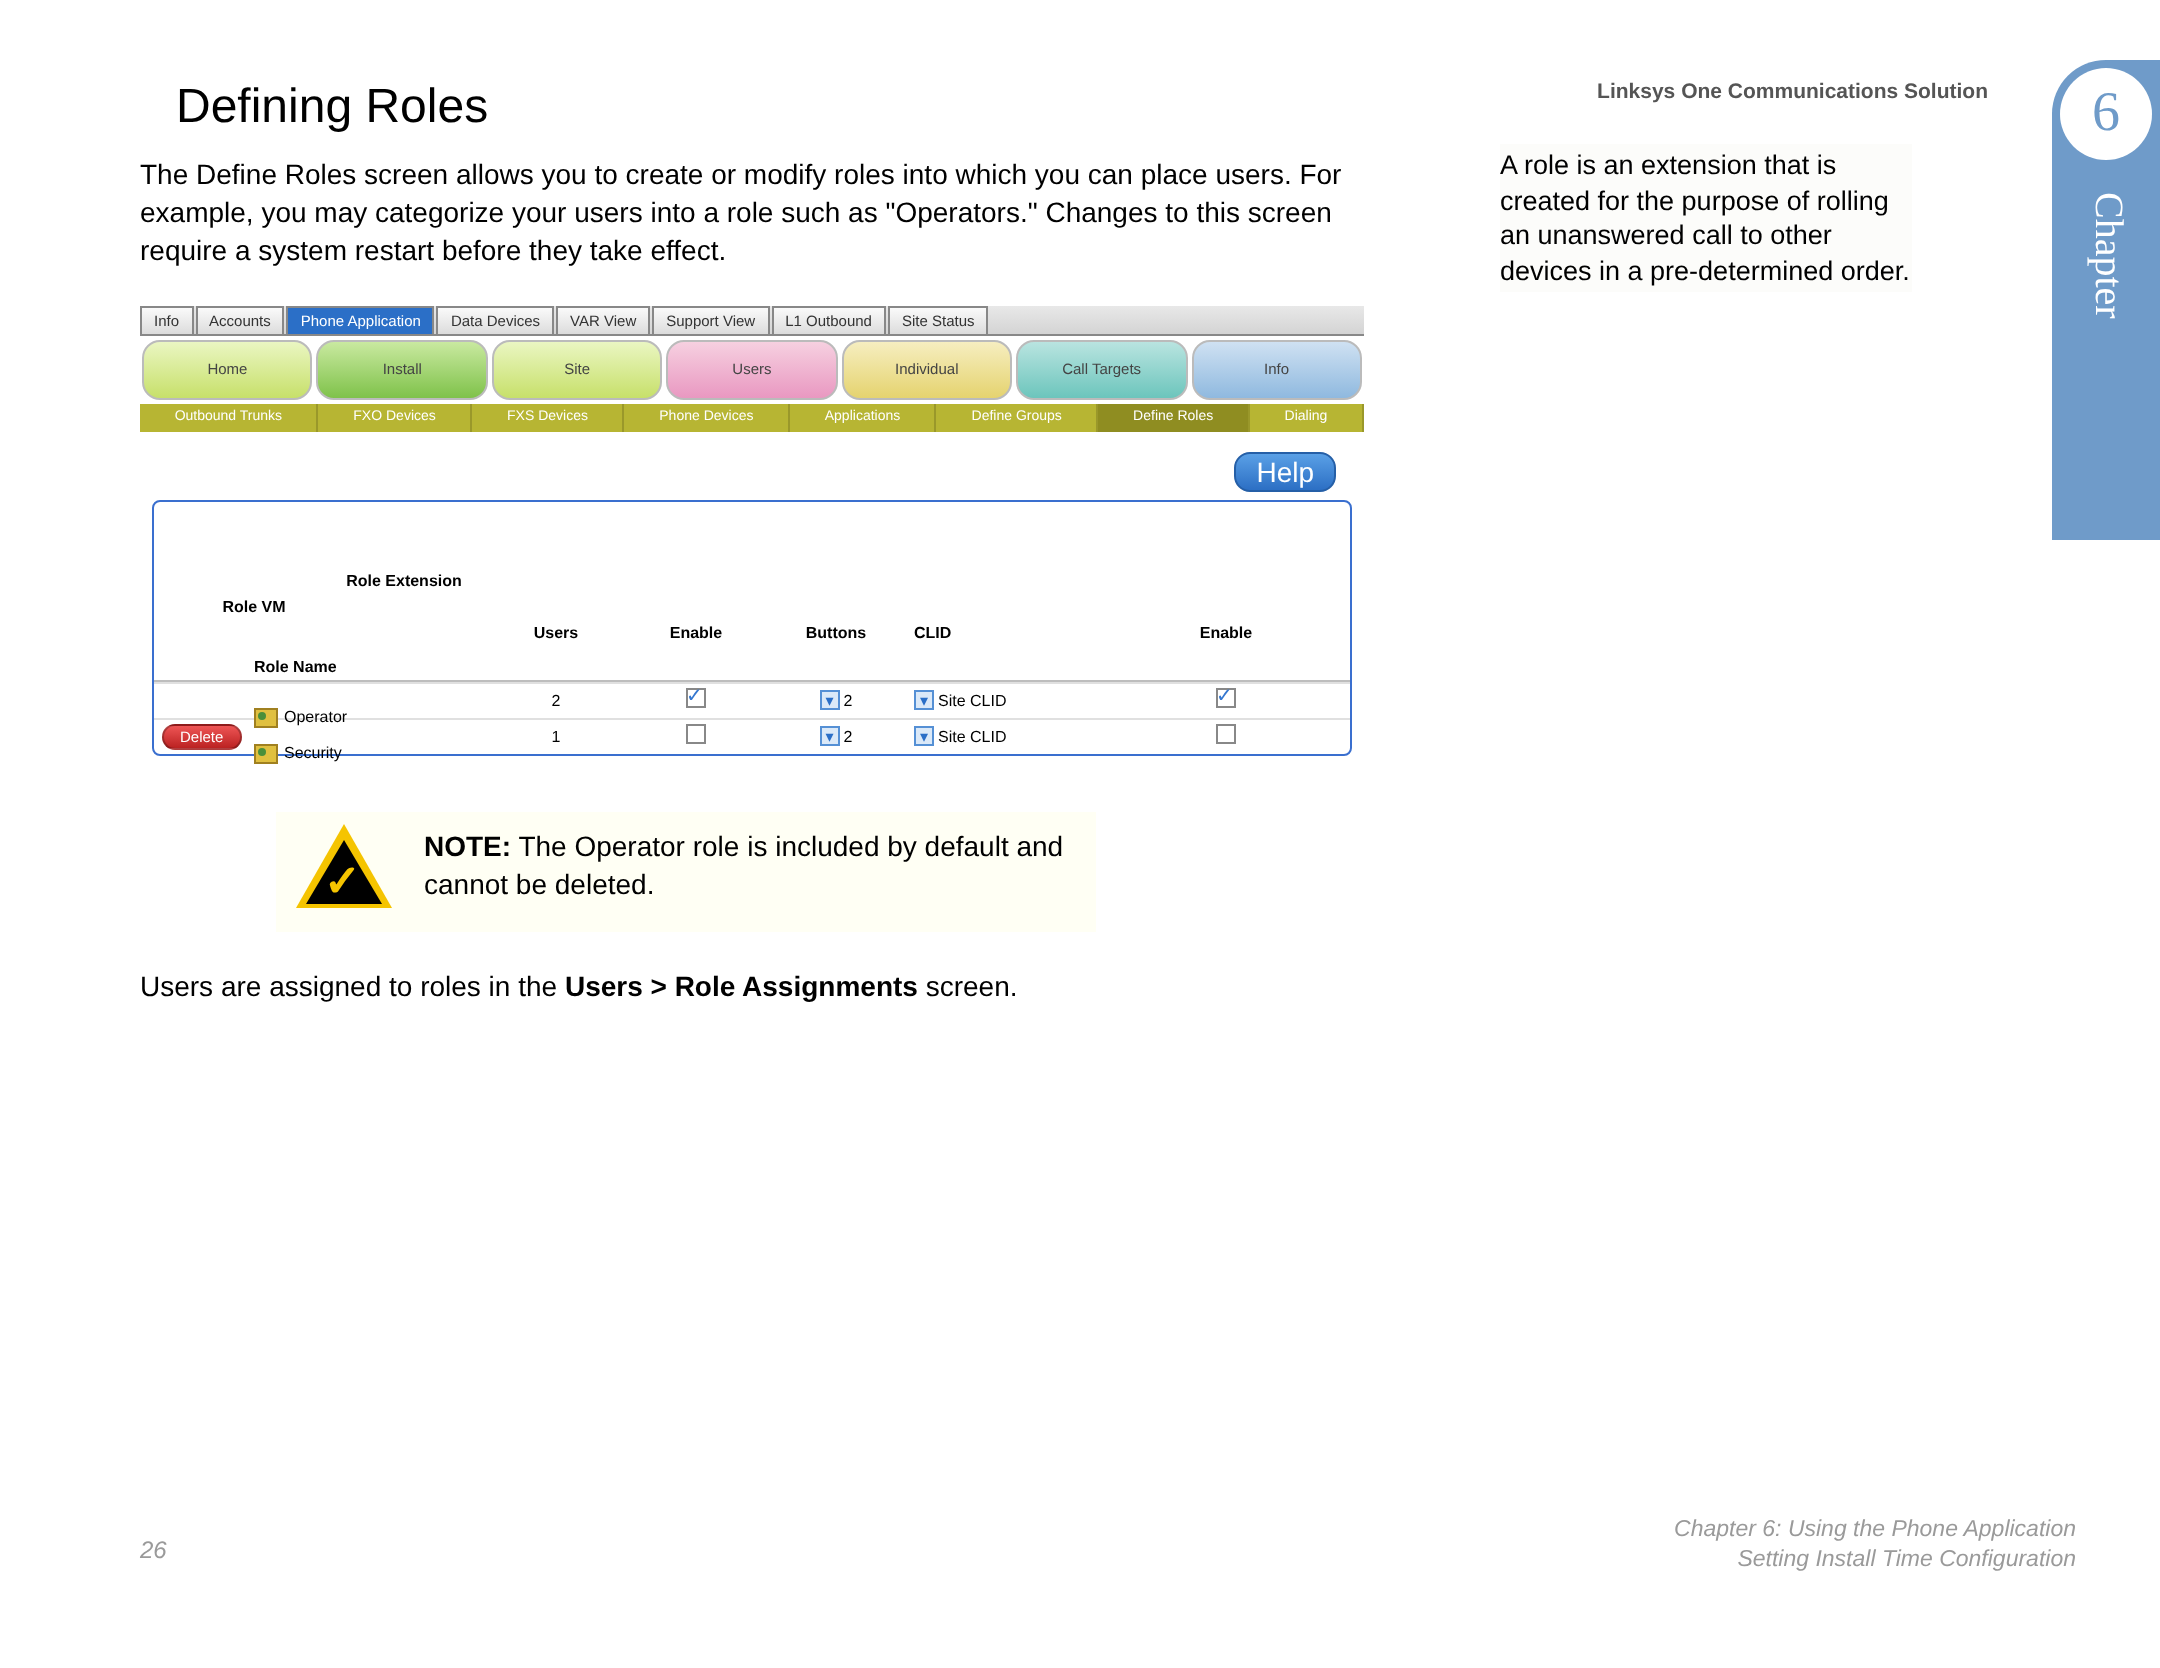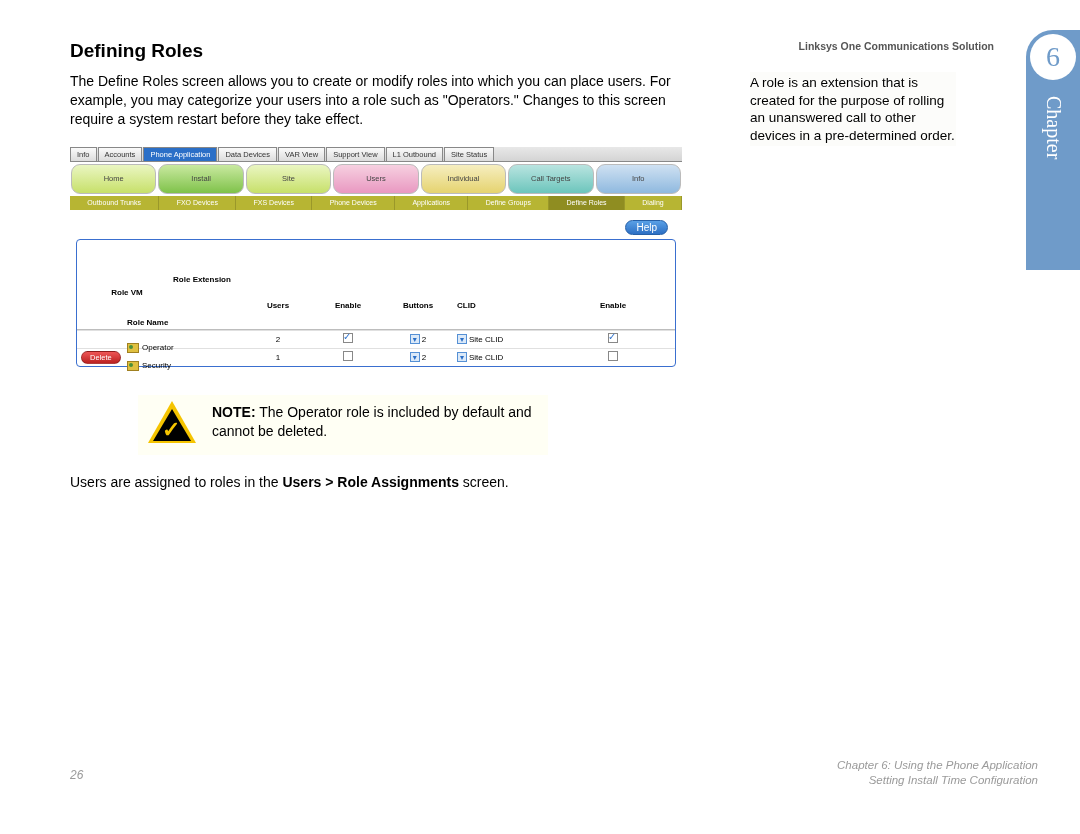--- a/index.html
+++ b/index.html
@@ -19,23 +19,24 @@
   }
   .header-right {
     position: absolute;
     right: 36px;
     top: 0;
     font-size: 10.5px;
     font-weight: bold;
     color: #555;
   }
   h1 {
-    font-size: 19px;
-    font-weight: bold;
+    font-size: 24px;
+    font-weight: normal;
     margin-bottom: 10px;
+    margin-left: 18px;
   }
   .body-text {
     font-size: 14px;
     line-height: 1.35;
     width: 620px;
     margin-bottom: 18px;
   }
   .sidebar-note {
     position: absolute;
     left: 680px;
@@ -145,21 +146,21 @@
   .help-row {
     display: flex;
     justify-content: flex-end;
     padding: 10px 14px 4px 0;
   }
   .help-btn {
     background: linear-gradient(#5aa0e6,#2c6fc4);
     color: #fff;
     border-radius: 8px;
     padding: 1px 10px;
-    font-size: 10px;
+    font-size: 14px;
     border: 1px solid #255fa7;
   }
   .role-table {
     border: 1px solid #3a6fcf;
     border-radius: 4px;
     margin: 0 6px 6px;
   }
   .rt-head {
     display: flex;
     border-bottom: 1px solid #bdbdbd;

